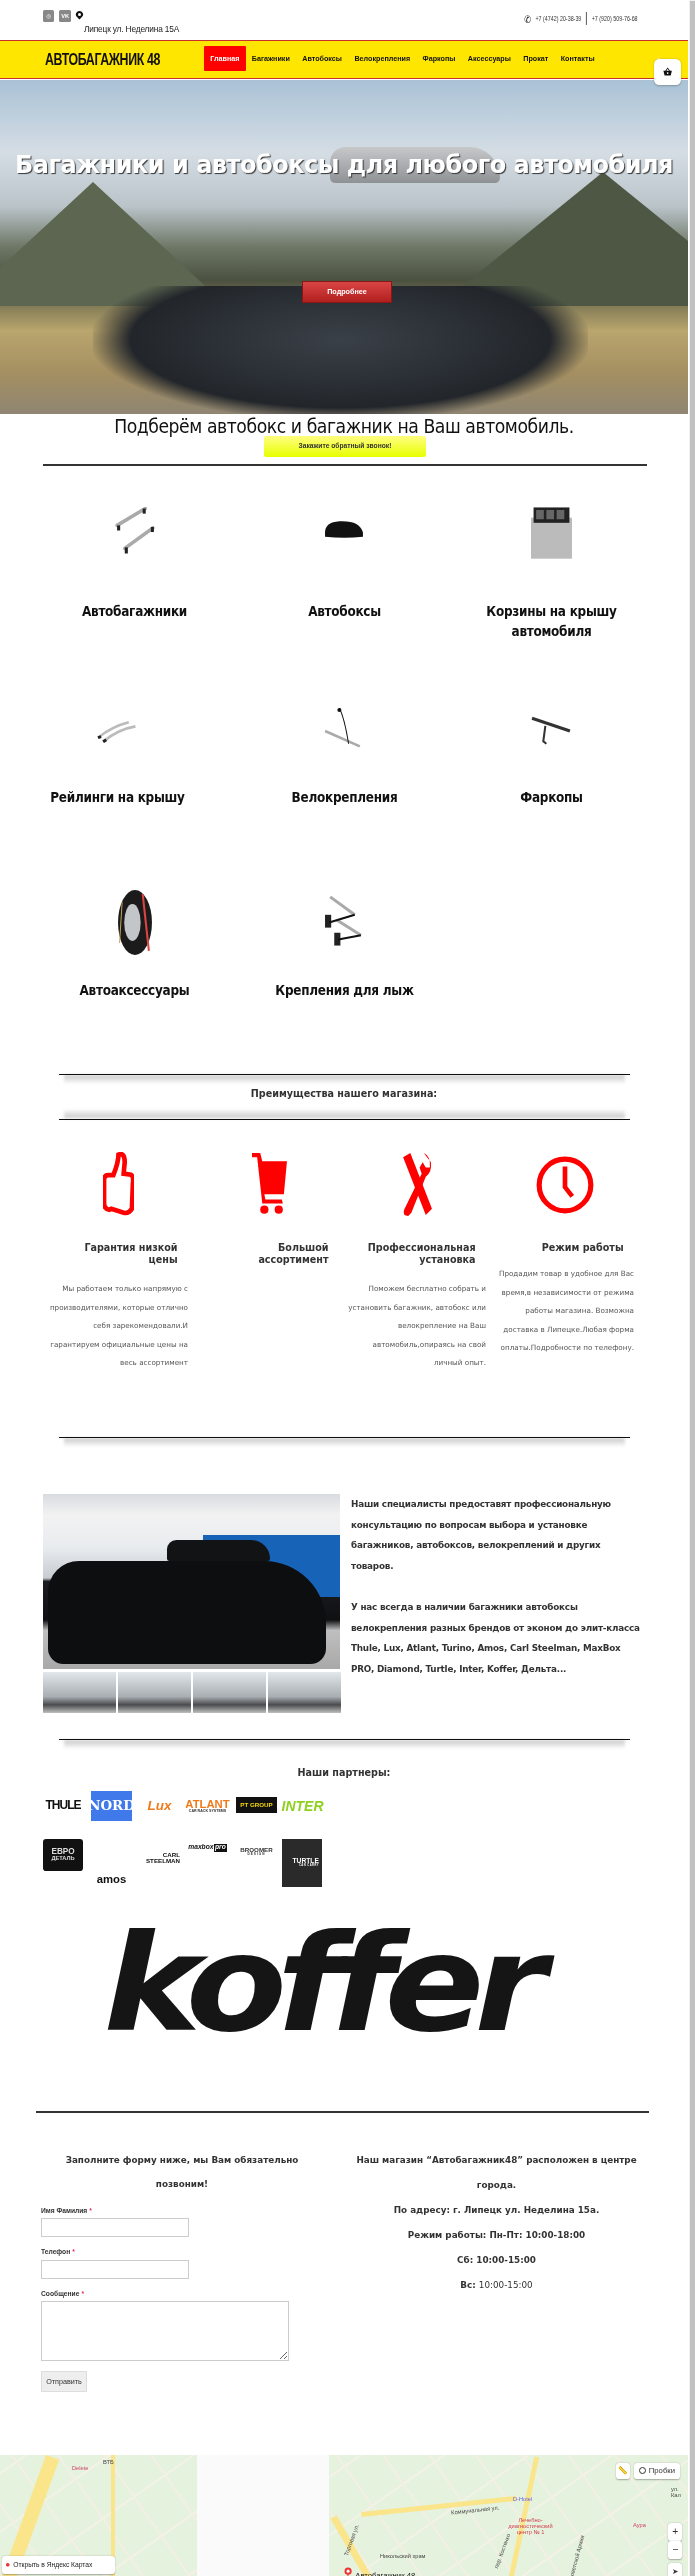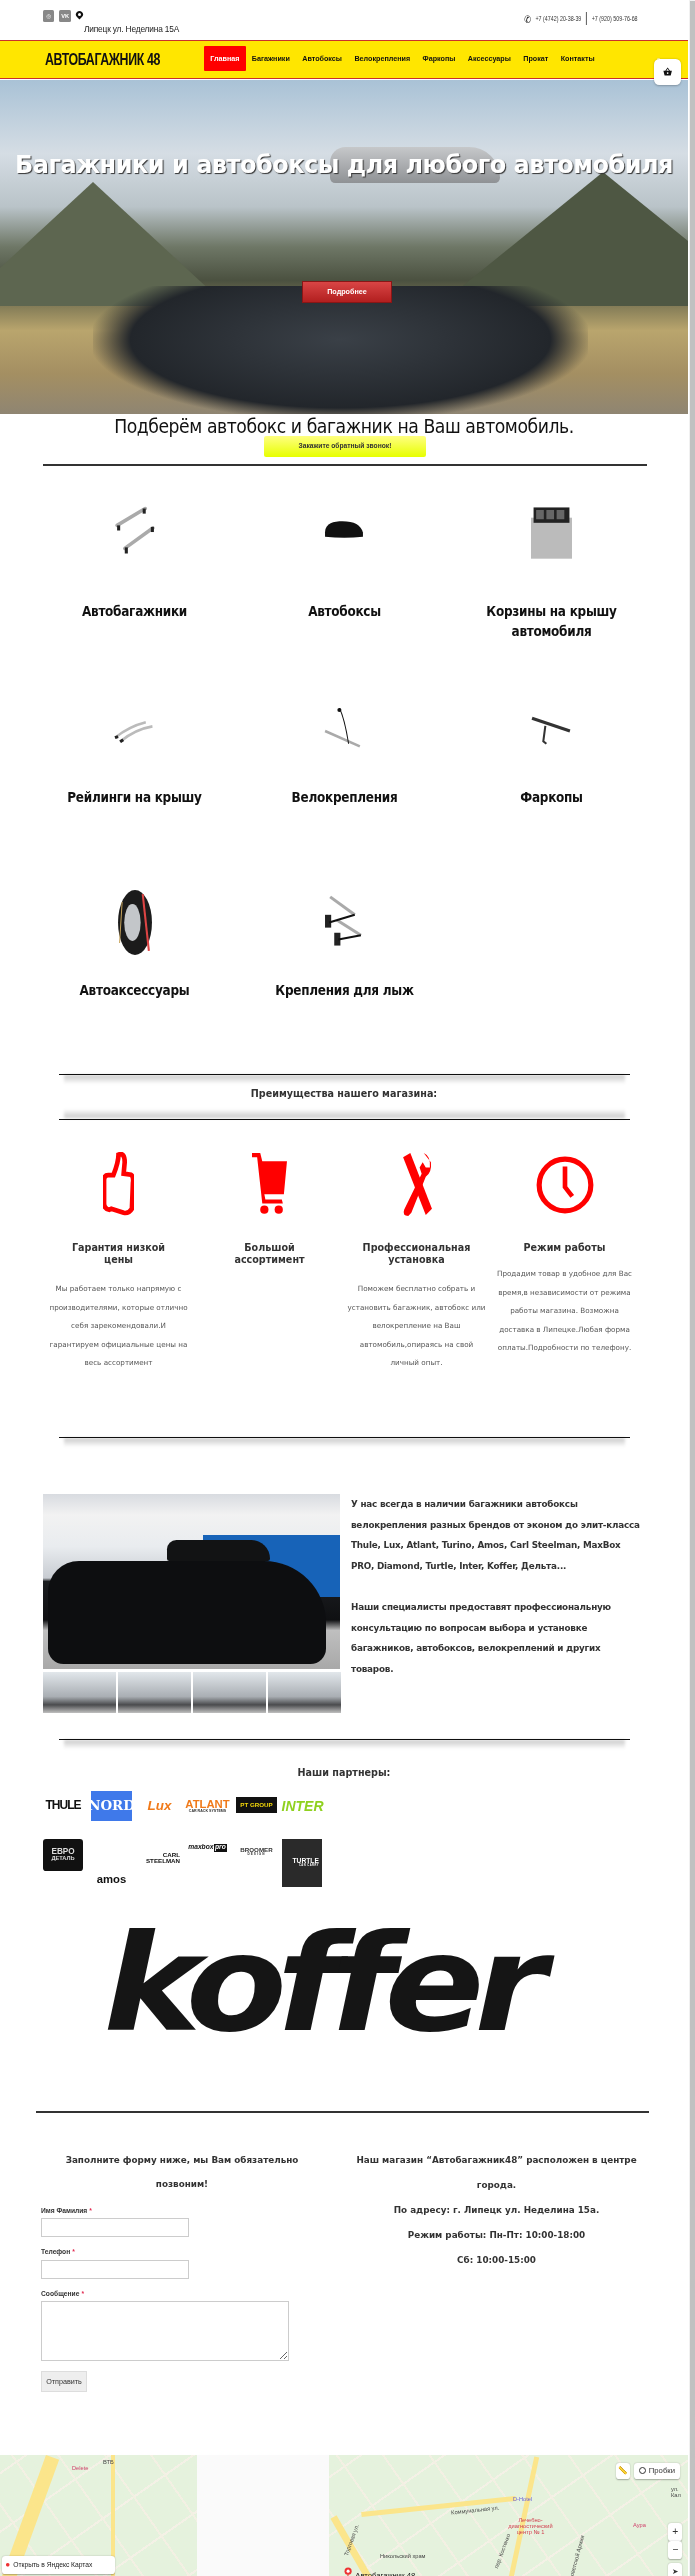--- a/index.html
+++ b/index.html
@@ -44,21 +44,21 @@
   
   .cat { position: absolute; width: 155px; text-align: center; }
   .cat .img { margin: 0 auto; width: 103px; height: 82px; display: flex; align-items: center; justify-content: center; }
   .cat .label { font-size: 13.4px; font-weight: bold; color: #111; line-height: 19.6px; font-family: "DejaVu Sans", sans-serif; letter-spacing: -0.3px; transform: scaleX(0.9); }
 
   
   .shadow-rule { position: absolute; left: 59px; width: 571px; height: 1px; background: #111; }
   .shadow-rule.sh-below::after { content:""; position: absolute; left: 5.2px; right: 5.2px; top: 1px; height: 9.3px; background: linear-gradient(180deg, rgba(0,0,0,.22), rgba(0,0,0,0)); filter: blur(1.5px); }
   .shadow-rule.sh-above::before { content:""; position: absolute; left: 5.2px; right: 5.2px; top: -10.3px; height: 9.3px; background: linear-gradient(0deg, rgba(0,0,0,.22), rgba(0,0,0,0)); filter: blur(1.5px); }
   .adv-title { position: absolute; left: 0; width: 688px; top: 1087px; text-align: center; font-size: 11.3px; font-weight: bold; color: #333; font-family: "DejaVu Sans", sans-serif; transform: scaleX(0.85); }
-  .adv { position: absolute; width: 139px; text-align: center; }
+  .adv { position: absolute; width: 139px; text-align: right; }
   .adv .icon { height: 72px; display: flex; justify-content: center; align-items: center; }
   .adv .title { margin-top: 20.6px; font-size: 11.3px; font-weight: bold; color: #333; line-height: 12.4px; font-family: "DejaVu Sans", sans-serif; transform: scaleX(0.85); }
   .adv .text { position: absolute; left: 0; width: 139px; font-size: 7.2px; color: #555; line-height: 18.5px; font-family: "DejaVu Sans", sans-serif; }
 
   
   .gallery-main { position: absolute; left: 43px; top: 1494px; width: 297px; height: 175px; overflow: hidden;
     background: linear-gradient(180deg, #d8dbe0 0%, #f2f2f2 12%, #e9ecef 30%, #c8ccd2 48%, #1b1d20 50%, #0f1012 72%, #bfbfbf 78%, #a8a8a8 100%); }
   .gallery-main .shopfront { position: absolute; left: 160px; top: 41px; width: 139px; height: 62px; background: #1763b8; }
   .gallery-main .car { position: absolute; left: 5.2px; top: 67px; width: 278px; height: 103px; background: #0d0e10; border-radius: 31px 62px 15.5px 15.5px; }
   .gallery-main .box { position: absolute; left: 124px; top: 46px; width: 103px; height: 20.6px; background: #121314; border-radius: 20.6px 41px 5.2px 5.2px; }
@@ -179,21 +179,21 @@
         <rect x="0" y="30" width="80" height="80" fill="#bbb"></rect>
         <rect x="5" y="10" width="70" height="30" fill="#222"></rect>
         <rect x="10" y="15" width="15" height="18" fill="#666"></rect>
         <rect x="30" y="15" width="15" height="18" fill="#666"></rect>
         <rect x="50" y="15" width="15" height="18" fill="#666"></rect>
       </svg>
   </div>
   <div class="label" style="margin-top:31px;">Корзины на крышу автомобиля</div>
 </div>
 
-<div class="cat" style="left:57px;top:690px;">
+<div class="cat" style="left:40px;top:690px;">
   <div class="img">
     <svg width="41" height="31" viewBox="0 0 80 60">
         <path d="M2 42 Q30 20 62 12" stroke="#bbb" stroke-width="5" fill="none"></path>
         <path d="M12 50 Q40 26 75 20" stroke="#bbb" stroke-width="5" fill="none"></path>
         <path d="M2 42 L8 40" stroke="#222" stroke-width="6"></path>
         <path d="M12 50 L18 46" stroke="#222" stroke-width="6"></path>
       </svg>
   </div>
   <div class="label" style="margin-top:15.5px;">Рейлинги на крышу</div>
 </div>
@@ -293,22 +293,22 @@
   <div class="car"></div>
   <div class="box"></div>
 </div>
 <div class="thumbs">
   <div class="thumb"></div>
   <div class="thumb"></div>
   <div class="thumb"></div>
   <div class="thumb"></div>
 </div>
 <div class="gallery-text">
+  <p>Наши специалисты предоставят профессиональную консультацию по вопросам выбора и установке багажников, автобоксов, велокреплений и других товаров.</p>
   <p>У нас всегда в наличии багажники автобоксы велокрепления разных брендов от эконом до элит-класса Thule, Lux, Atlant, Turino, Amos, Carl Steelman, MaxBox PRO, Diamond, Turtle, Inter, Koffer, Дельта...</p>
-  <p>Наши специалисты предоставят профессиональную консультацию по вопросам выбора и установке багажников, автобоксов, велокреплений и других товаров.</p>
 </div>
 
 <div class="shadow-rule sh-below" style="top:1739px;"></div>
 
 <div class="partners-title">Наши партнеры:</div>
 
 <div class="logo-tile" style="left:42px;top:1790px;width:42px;color:#111;font-size:12px;letter-spacing:-1px;">
     <span>THULE</span>
   </div>
 <div class="logo-tile" style="left:91px;top:1791px;width:41px;background:#3f79ea;color:#fff;font-size:13.4px;font-family:'DejaVu Serif',serif;">
@@ -363,20 +363,21 @@
 <input class="input" style="top: 2260px;" value="">
 <div class="field-label" style="top:2290px;"><span>Сообщение</span><span class="req">*</span></div>
 <textarea class="textarea" style="top: 2301px;"></textarea>
 <div class="submit">Отправить</div>
 
 <div class="shop-info">
   <div>Наш магазин “Автобагажник48” расположен в центре города.</div>
   <div>По адресу: г. Липецк ул. Неделина 15а.</div>
   <div>Режим работы: Пн-Пт: 10:00-18:00</div>
   <div>Сб: 10:00-15:00</div>
+  <div><span>Вс:</span> <span class="light">10:00-15:00</span></div>
 </div>
 
 <div class="map">
   <div class="road" style="left:-10.3px;top:0;width:14.4px;height:216px;transform:rotate(20deg);transform-origin:top left;left:46px;"></div>
   <div class="road" style="left:111px;top:0;width:4.1px;height:185px;"></div>
   <div class="road" style="left:361px;top:49px;width:155px;height:5.2px;transform:rotate(-6deg);"></div>
   <div class="road" style="left:515px;top:0;width:5.2px;height:185px;transform:rotate(12deg);"></div>
   <div class="road" style="left:330px;top:62px;width:7.2px;height:196px;transform:rotate(-30deg);transform-origin:top;"></div>
   <div class="blank" style="left:197px;top:0;width:132px;height:135px;"></div>
 

